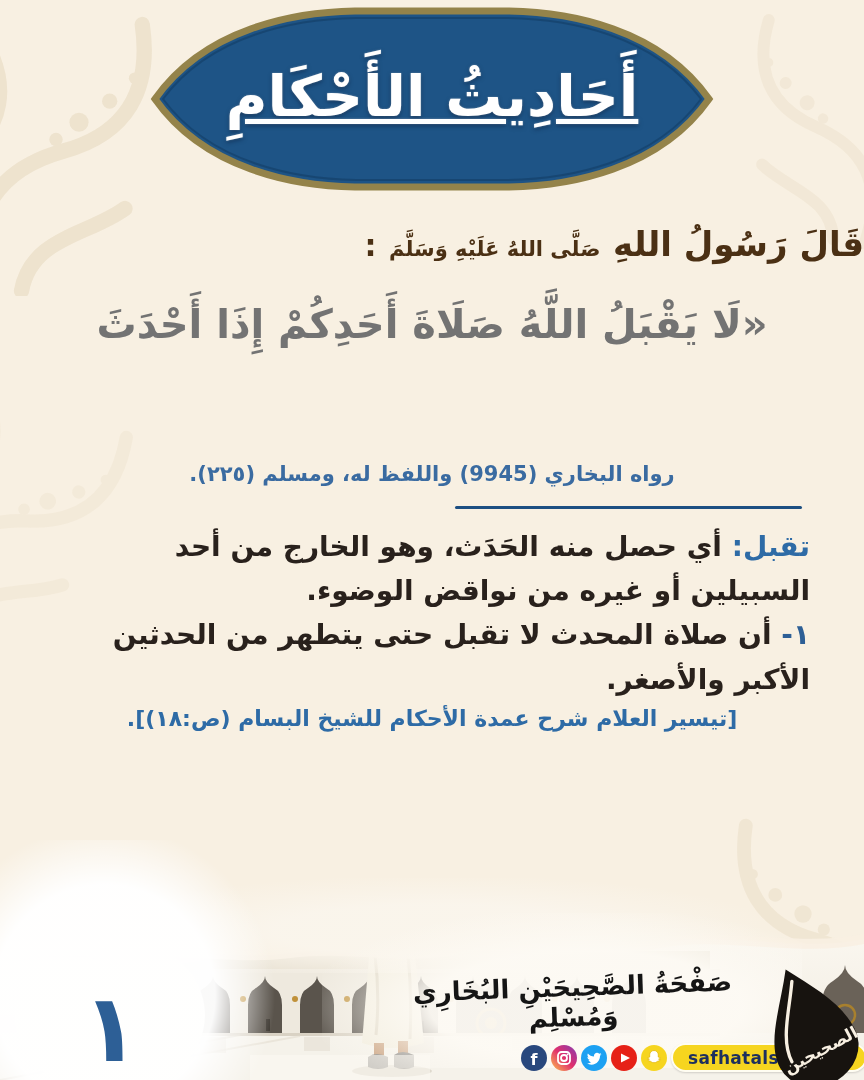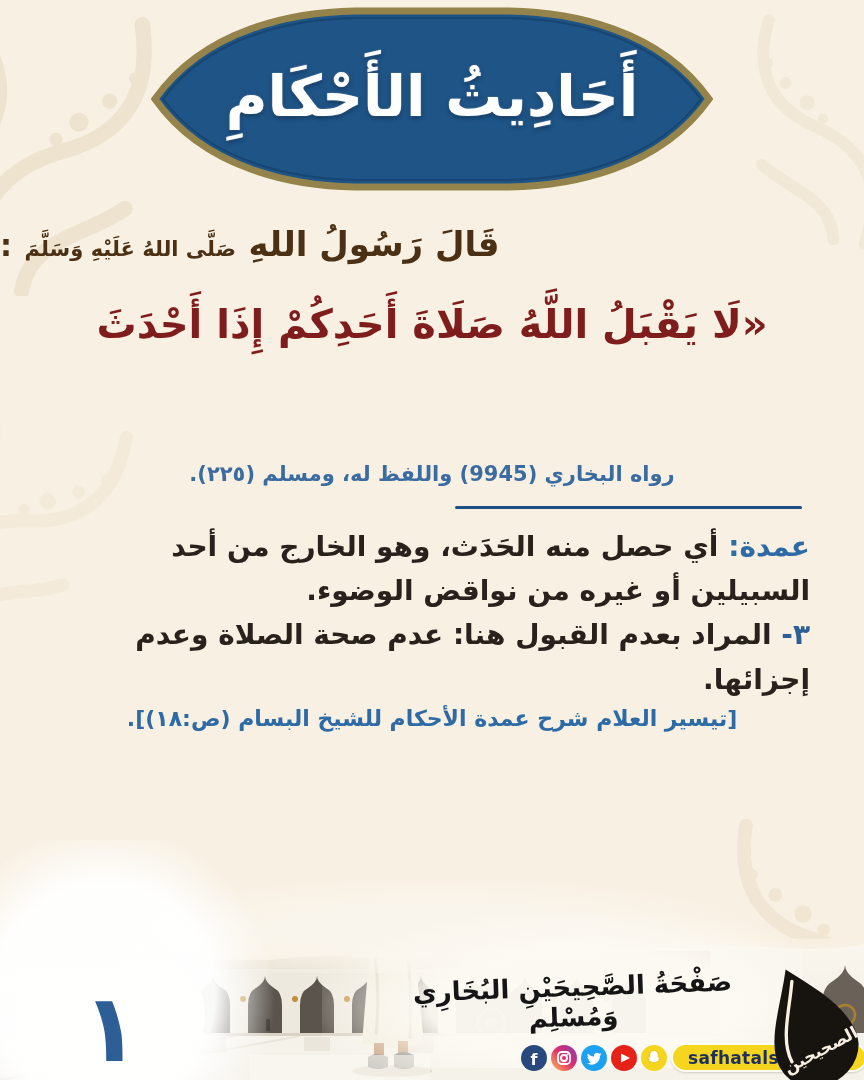--- a/index.html
+++ b/index.html
@@ -9,28 +9,28 @@
   .flourish{position:absolute;pointer-events:none;}
   .f1{left:-36px;top:6px;width:230px;height:290px;opacity:.8;}
   .f2{left:-60px;top:400px;width:200px;height:250px;opacity:.35;transform:rotate(18deg);}
   .f3{right:-44px;top:810px;width:210px;height:260px;opacity:.6;transform:scaleX(-1);}
   .f4{right:-30px;top:10px;width:180px;height:230px;opacity:.45;transform:scaleX(-1) rotate(-8deg);}
   
   .banner{position:absolute;top:2px;left:145px;width:574px;height:194px;z-index:2;}
   .banner svg{position:absolute;inset:0;}
   .banner-title{position:absolute;inset:0;display:flex;align-items:center;justify-content:center;
     color:#ffffff;font-size:57px;font-weight:bold;letter-spacing:1px;padding-bottom:6px;
-    text-shadow:0 2px 4px rgba(10,30,60,.55),0 0 2px rgba(255,255,255,.4);}
-  
-  .intro{position:absolute;top:224px;width:100%;text-align:left;color:#4b3014;font-weight:bold;z-index:2;}
+    text-shadow:0 2px 4px rgba(10,30,60,.55),0 0 2px rgba(255,255,255,.4);text-decoration:underline;}
+  
+  .intro{position:absolute;top:224px;width:100%;text-align:right;color:#4b3014;font-weight:bold;z-index:2;}
   .intro .main{font-size:34px;}
   .intro .salawat{font-size:21px;margin:0 7px;}
   .intro .colon{font-size:30px;}
   
-  .hadith{position:absolute;top:288px;width:100%;text-align:center;color:#7f1d1d;
+  .hadith{position:absolute;top:288px;width:100%;text-align:center;color:#737373;
           font-weight:bold;font-size:40px;line-height:1.8;z-index:2;}
   .attribution{position:absolute;top:462px;width:100%;text-align:center;color:#3a6ba1;
           font-size:21px;font-weight:bold;z-index:2;}
   
   .content{position:absolute;top:506px;right:54px;left:54px;color:#29211c;font-size:28px;
            font-weight:bold;line-height:1.58;text-align:right;z-index:4;}
   .content p{margin:0;}
   .separator{width:347px;height:3px;background:#1d4f82;border-radius:2px;margin:0 8px 16px auto;}
   .def{margin-bottom:4px;}
   .term{color:#2e6ba6;}
@@ -111,26 +111,26 @@
   </div>
 
   <div class="hadith">
     <div>«لَا يَقْبَلُ اللَّهُ صَلَاةَ أَحَدِكُمْ إِذَا أَحْدَثَ</div>
   </div>
   <div class="attribution">رواه البخاري (9945) واللفظ له، ومسلم (٢٢٥).</div>
 
   <div class="content">
     <div class="separator"></div>
     <p class="def">
-      <span class="term">عمدة:</span>
+      <span class="term">تقبل:</span>
       <span>أي حصل منه الحَدَث، وهو الخارج من أحد السبيلين أو غيره من نواقض الوضوء.</span>
     </p>
     <p class="point">
-      <span class="num">٣-</span>
-      <span>المراد بعدم القبول هنا: عدم صحة الصلاة وعدم إجزائها.</span>
+      <span class="num">١-</span>
+      <span>أن صلاة المحدث لا تقبل حتى يتطهر من الحدثين الأكبر والأصغر.</span>
     </p>
     <p class="citation">[تيسير العلام شرح عمدة الأحكام للشيخ البسام (ص:١٨)].</p>
   </div>
 
   <svg class="photo" viewBox="0 0 864 185">
     <defs>
       <clipPath id="tear">
         <path d="M0,78 C40,58 90,72 130,62 C180,50 230,66 290,58 C350,50 400,66 460,54
                  C520,42 600,62 660,48 C720,36 800,58 864,44 L864,185 L0,185 Z"></path>
       </clipPath>

